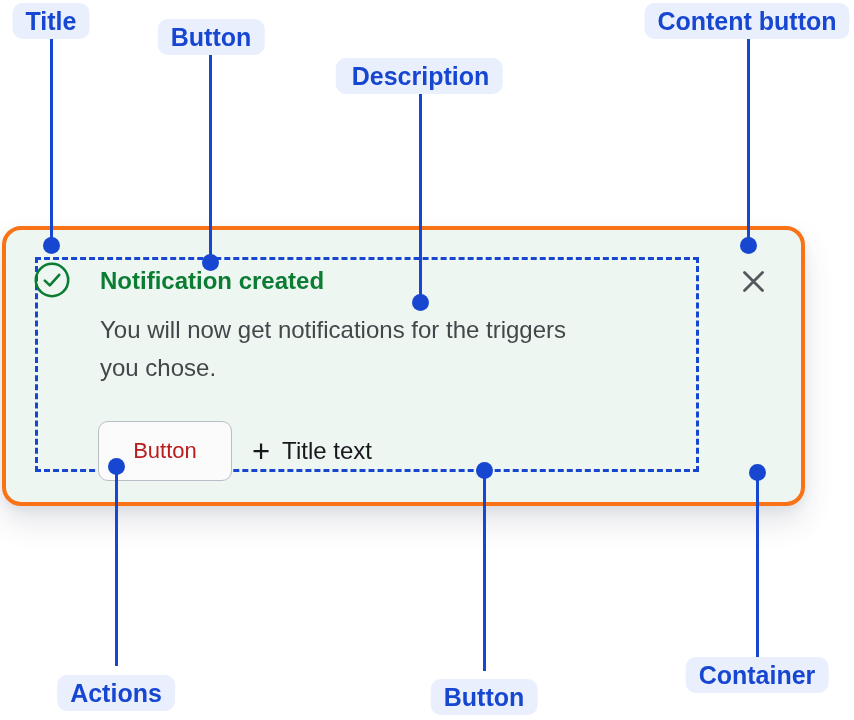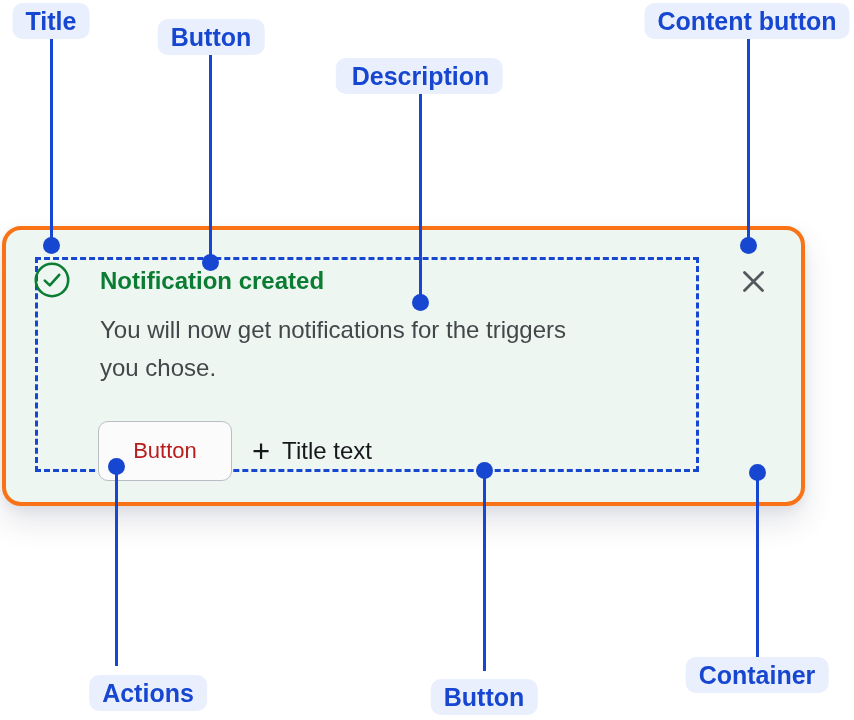--- a/index.html
+++ b/index.html
@@ -37,21 +37,21 @@
     border-radius: 50%;
     background: #1747d1;
     z-index: 30;
   }
 
   
   .pill-icon        { left: 51px;  top: 3px; }
   .pill-title       { left: 211px; top: 19px; }
   .pill-description { left: 419px; top: 58px; padding-left: 16px; }
   .pill-dismiss     { left: 747px; top: 3px; }
-  .pill-actions     { left: 116px; top: 675px; margin-left: 32px; }
+  .pill-actions     { left: 116px; top: 675px; }
   .pill-content     { left: 484px; top: 679px; }
   .pill-container   { left: 757px; top: 657px; }
 
   
   .line-icon        { left: 50px;  top: 38px;  height: 207px; }
   .line-title       { left: 209px; top: 54px;  height: 208px; }
   .line-description { left: 419px; top: 93px;  height: 209px; }
   .line-dismiss     { left: 747px; top: 38px;  height: 207px; }
   .line-actions     { left: 115px; top: 466px; height: 200px; }
   .line-content     { left: 483px; top: 470px; height: 201px; }

